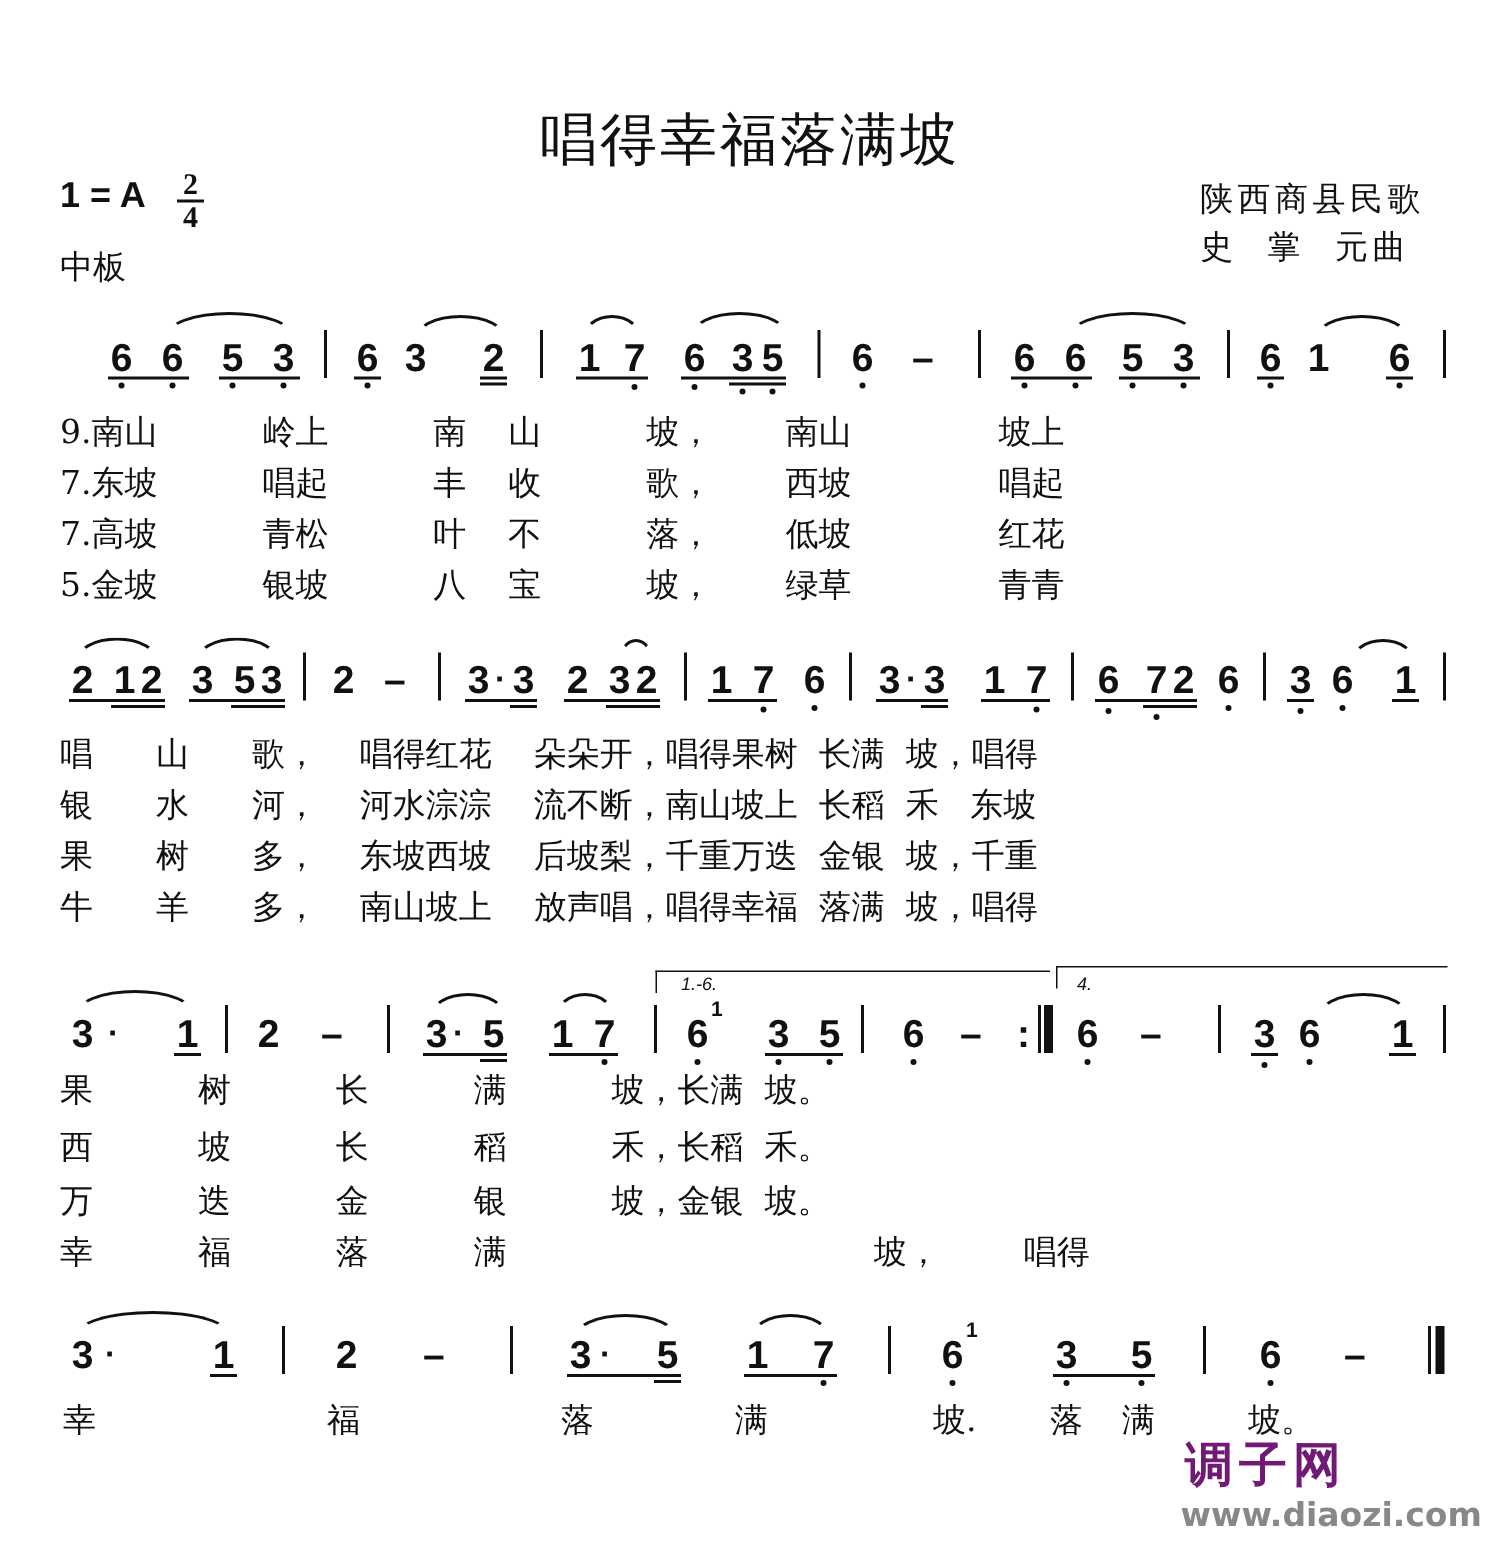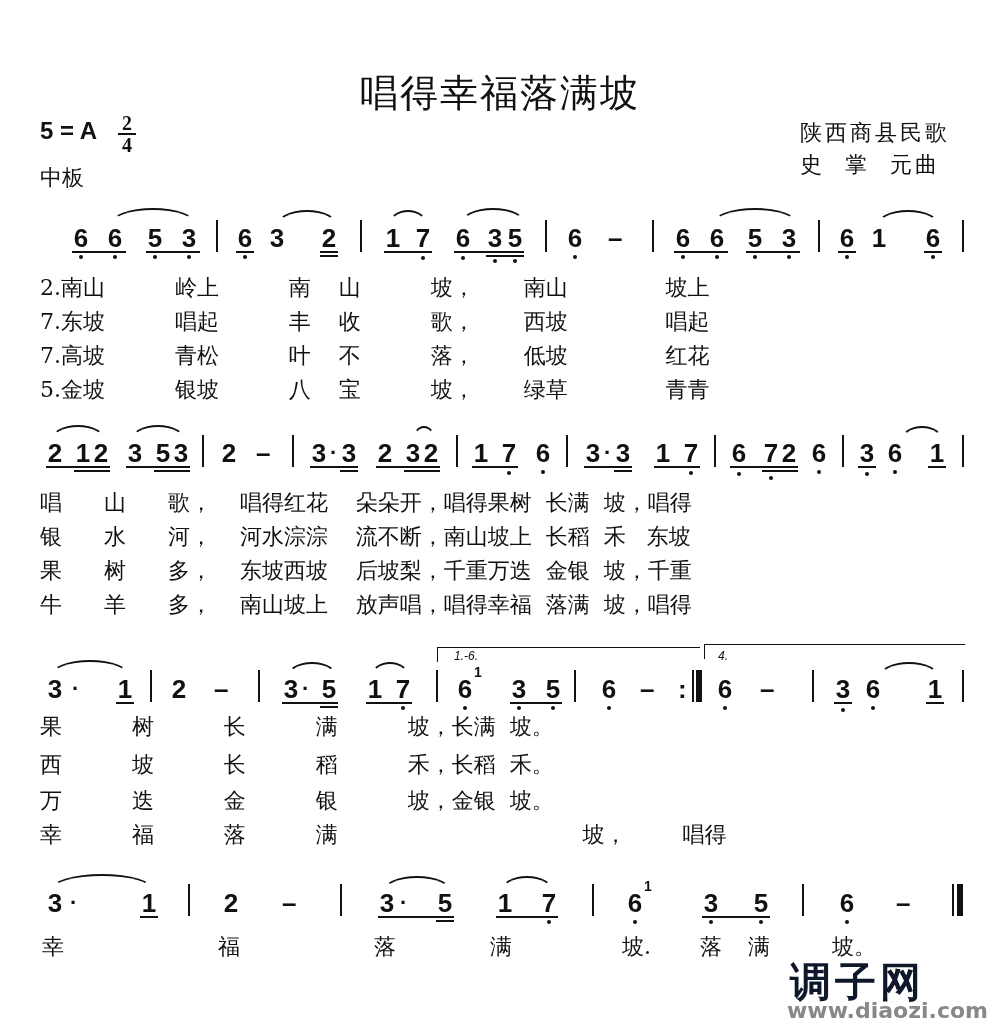--- a/index.html
+++ b/index.html
@@ -19,28 +19,28 @@
   .uline { position: absolute; height: 2px; background: #111; }
   .bar { position: absolute; width: 2px; background: #111; height: 32px; }
   .bar-thick { position: absolute; width: 6px; background: #111; height: 32px; }
   .slur { position: absolute; border: 2px solid #111; border-bottom: none; border-left-color: transparent; border-right-color: transparent; border-radius: 50% 50% 0 0 / 100% 100% 0 0; height: 14px; }
   .aug { position: absolute; font-family: "Liberation Sans", sans-serif; font-weight: bold; font-size: 22px; }
   .lyric { position: absolute; font-size: 22px; font-family: "DejaVu Serif", serif; white-space: pre; }
   .volta { position: absolute; border-top: 1.5px solid #111; border-left: 1.5px solid #111; height: 14px; }
   .volta-label { position: absolute; font-family: "Liberation Sans", sans-serif; font-style: italic; font-size: 12px; }
   .grace { position: absolute; font-family: "Liberation Sans", sans-serif; font-weight: bold; font-size: 14px; }
   .repeat-colon { position: absolute; font-family: "Liberation Sans", sans-serif; font-weight: bold; font-size: 26px; }
-  .wm1 { left: 790px; top: 955px; font-family: "DejaVu Sans", sans-serif; font-weight: bold; font-size: 41px; color: #0f172a; letter-spacing: 4px; }
+  .wm1 { left: 790px; top: 955px; font-family: "DejaVu Sans", sans-serif; font-weight: bold; font-size: 32px; color: #701a75; letter-spacing: 4px; }
   .wm2 { left: 787px; top: 998px; font-family: "DejaVu Sans", sans-serif; font-weight: bold; font-size: 22px; color: #888; }
 </style>
 </head>
 <body>
 
 <div class="abs title">唱得幸福落满坡</div>
-<div class="abs key">5 = A</div>
+<div class="abs key">1 = A</div>
 <div class="ts">
   <div>2</div>
   <div class="bar" style="position:static;width:18px;height:2px;"></div>
   <div>4</div>
 </div>
 <div class="abs tempo">中板</div>
 <div class="abs origin">陕西商县民歌</div>
 <div class="abs composer">史  掌  元曲</div>
 
 <div>
@@ -105,21 +105,21 @@
   <div class="note" style="left:838px;top:225px">6</div>
   <div class="note" style="left:870px;top:225px">1</div>
   <div class="note" style="left:924px;top:225px">6</div>
   <div class="uline" style="left:838px;top:251px;width:18px"></div>
   <div class="uline" style="left:924px;top:251px;width:18px"></div>
   <div class="dotb" style="left:845px;top:255px"></div>
   <div class="dotb" style="left:931px;top:255px"></div>
   <div class="slur" style="left:876px;top:210px;width:60px"></div>
   <div class="bar" style="left:962px;top:220px"></div>
 
-  <div class="lyric" style="left:40px;top:273px">2.南山          岭上          南    山          坡，       南山              坡上</div>
+  <div class="lyric" style="left:40px;top:273px">9.南山          岭上          南    山          坡，       南山              坡上</div>
   <div class="lyric" style="left:40px;top:307px">7.东坡          唱起          丰    收          歌，       西坡              唱起</div>
   <div class="lyric" style="left:40px;top:341px">7.高坡          青松          叶    不          落，       低坡              红花</div>
   <div class="lyric" style="left:40px;top:375px">5.金坡          银坡          八    宝          坡，       绿草              青青</div>
 </div>
 
 <div>
   <div class="note" style="left:46px;top:440px">2</div>
   <div class="note" style="left:74px;top:440px">1</div>
   <div class="note" style="left:92px;top:440px">2</div>
   <div class="uline" style="left:46px;top:466px;width:64px"></div>

